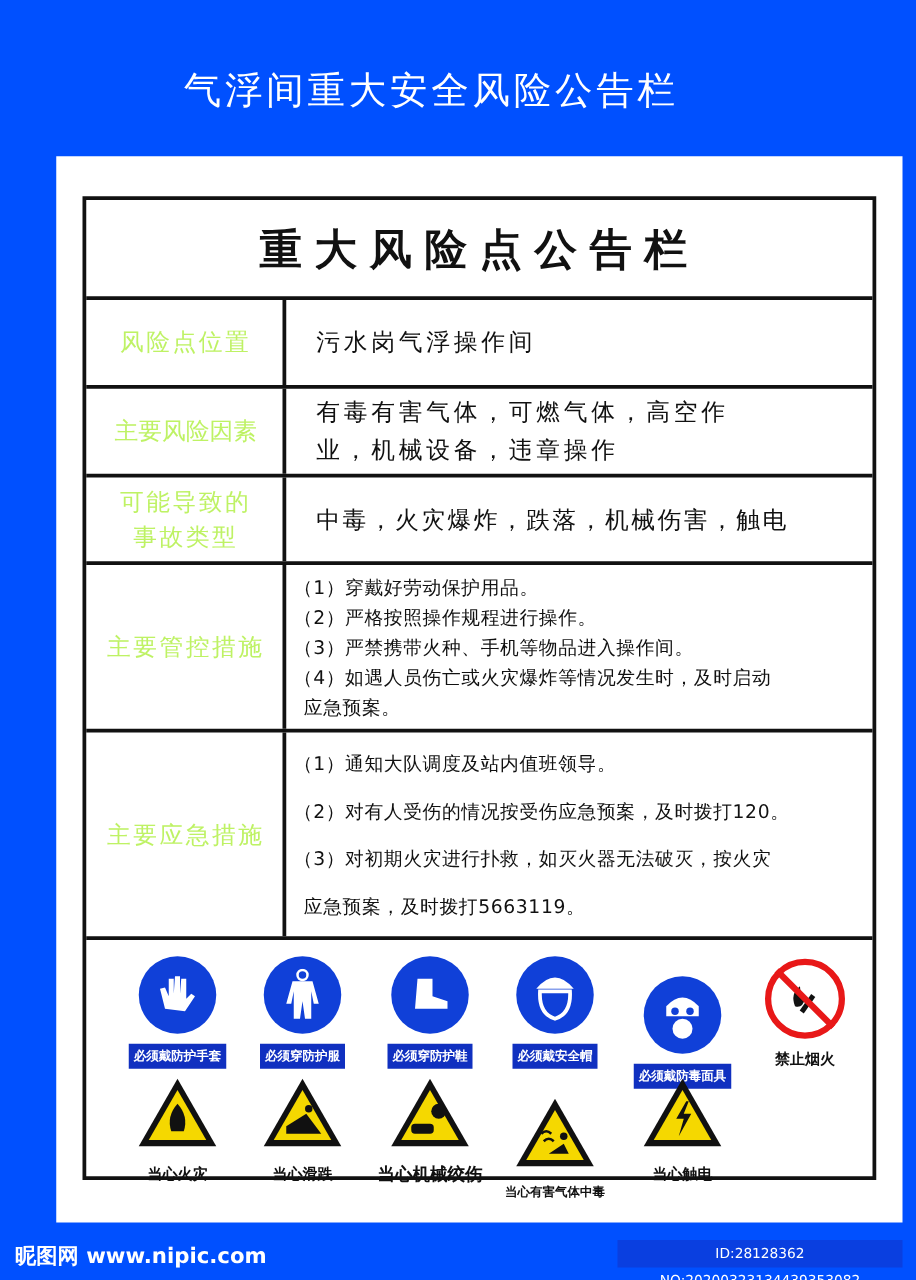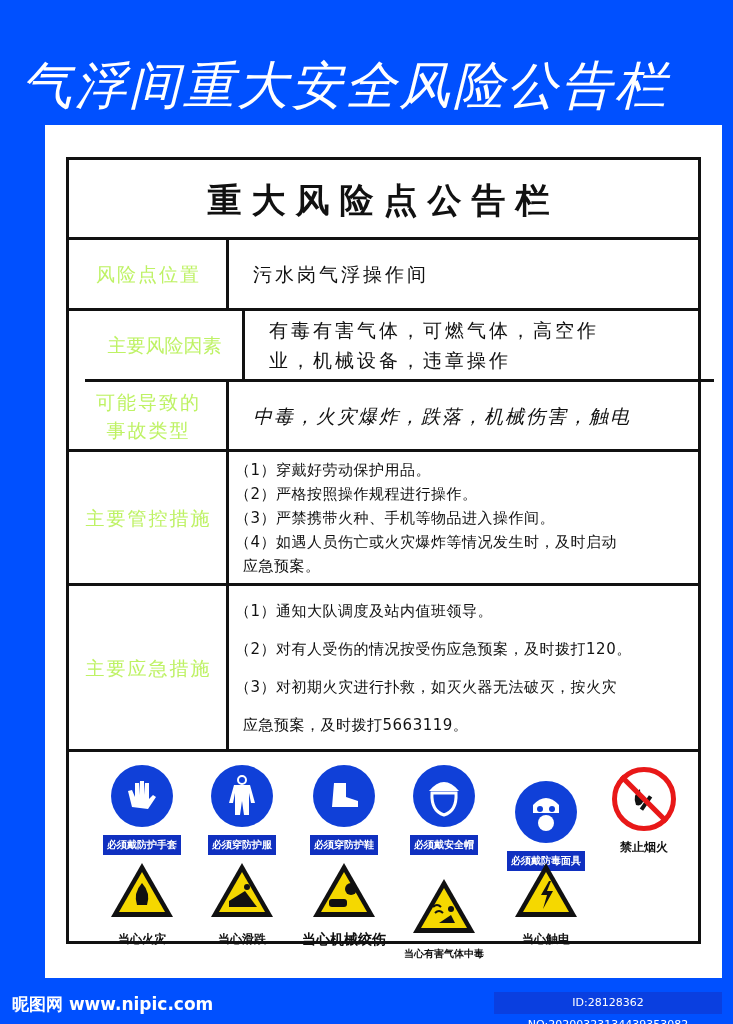--- a/index.html
+++ b/index.html
@@ -3,22 +3,22 @@
 <meta charset="utf-8">
 <style>
   html, body { margin:0; padding:0; }
   body {
     width:733px; height:1024px; position:relative; overflow:hidden;
     background:#0050ff;
     font-family: "DejaVu Sans", "Liberation Sans", sans-serif;
   }
   .main-title {
     position:absolute; left:0; top:52px; width:678px; text-align:center;
-    color:#fff; font-size:51px; letter-spacing:3px; font-family:"DejaVu Serif", serif;
-    padding-left:12px; box-sizing:border-box;font-style:italic;
+    color:#fff; font-size:30px; letter-spacing:3px; font-family:"DejaVu Serif", serif;
+    padding-left:12px; box-sizing:border-box;
   }
   .panel {
     position:absolute; left:45px; top:125px; width:677px; height:853px;
     background:#fff;
   }
   .board {
     position:absolute; left:66px; top:157px; width:635px; height:787px;
     box-sizing:border-box; border:3px solid #111;
   }
   .board-title {
@@ -78,34 +78,34 @@
 <div class="board">
   <div class="board-title">重大风险点公告栏</div>
 
   <div class="row" style="top:80px;height:71px;">
     <div class="label">风险点位置</div>
     <div class="value">
       <div>污水岗气浮操作间</div>
     </div>
   </div>
 
-  <div class="row" style="top:151px;height:71px;margin-left:16px;">
+  <div class="row" style="top:151px;height:71px;">
     <div class="label" style="letter-spacing:0;">主要风险因素</div>
     <div class="value">
       <div>有毒有害气体，可燃气体，高空作</div>
       <div>业，机械设备，违章操作</div>
     </div>
   </div>
 
   <div class="row" style="top:222px;height:70px;">
     <div class="label" style="flex-direction:column;">
       <div>可能导致的</div>
       <div>事故类型</div>
     </div>
-    <div class="value" style="letter-spacing:2px;font-style:italic;">
+    <div class="value" style="letter-spacing:2px;">
       <div>中毒，火灾爆炸，跌落，机械伤害，触电</div>
     </div>
   </div>
 
   <div class="row" style="top:292px;height:134px;">
     <div class="label">主要管控措施</div>
     <div class="value list">
       <div>（1）穿戴好劳动保护用品。</div>
       <div>（2）严格按照操作规程进行操作。</div>
       <div>（3）严禁携带火种、手机等物品进入操作间。</div>

